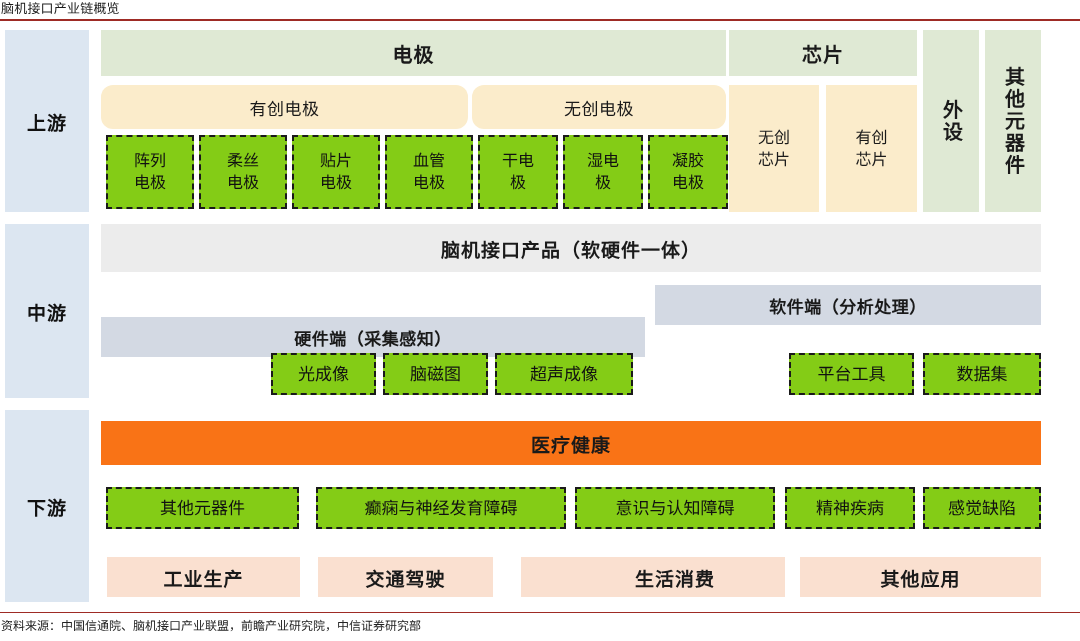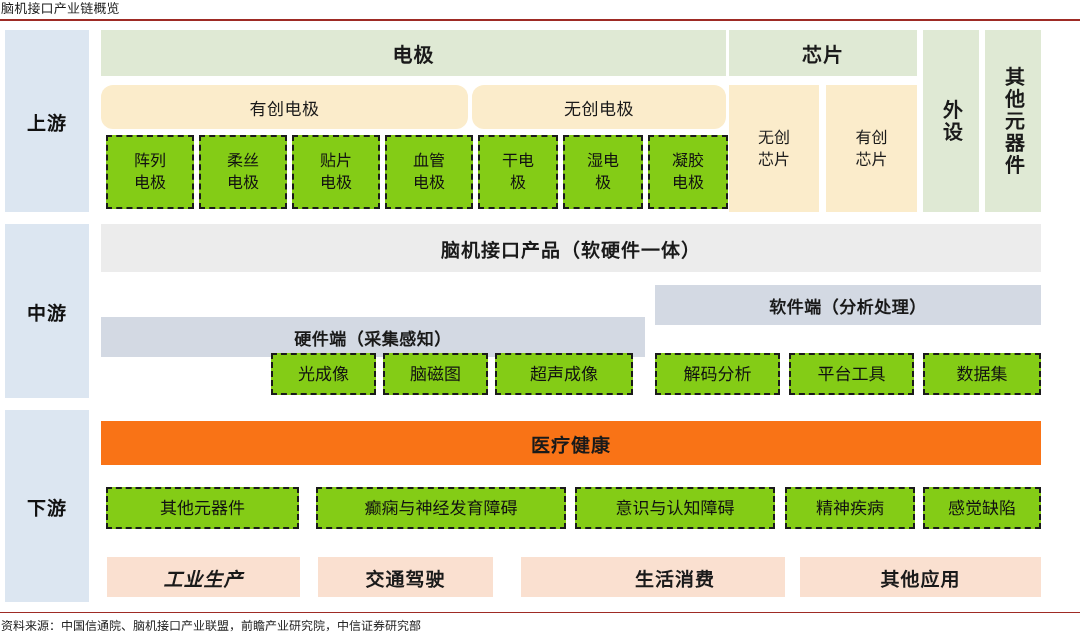--- a/index.html
+++ b/index.html
@@ -209,33 +209,32 @@
   </div>
 
   <div class="box gray hdr-band" style="left:101px; top:224px; width:940px; height:48px;text-align:center;">脑机接口产品（软硬件一体）</div>
 
   <div class="box bluegray sub-band" style="left:101px; top:285px; width:544px; height:40px;margin-top:32px;">硬件端（采集感知）</div>
   <div class="box bluegray sub-band" style="left:655px; top:285px; width:386px; height:40px;">软件端（分析处理）</div>
 
   <div class="dashed one-line" style="left:271px; top:353px; width:105px; height:42px;">光成像</div>
   <div class="dashed one-line" style="left:383px; top:353px; width:105px; height:42px;">脑磁图</div>
   <div class="dashed one-line" style="left:495px; top:353px; width:138px; height:42px;">超声成像</div>
-  <div class="dashed one-line" style="left:655px; top:353px; width:125px; height:42px;">解码分析</div>
   <div class="dashed one-line" style="left:789px; top:353px; width:125px; height:42px;">平台工具</div>
   <div class="dashed one-line" style="left:923px; top:353px; width:118px; height:42px;">数据集</div>
 
   <div class="box orange hdr-band" style="left:101px; top:421px; width:940px; height:44px;">医疗健康</div>
 
   <div class="dashed one-line" style="left:106px; top:487px; width:193px; height:42px;">其他元器件</div>
   <div class="dashed one-line" style="left:316px; top:487px; width:250px; height:42px;">癫痫与神经发育障碍</div>
   <div class="dashed one-line" style="left:575px; top:487px; width:200px; height:42px;">意识与认知障碍</div>
   <div class="dashed one-line" style="left:785px; top:487px; width:130px; height:42px;">精神疾病</div>
   <div class="dashed one-line" style="left:923px; top:487px; width:118px; height:42px;">感觉缺陷</div>
 
-  <div class="box peach hdr-band" style="left:107px; top:557px; width:193px; height:40px;font-style:italic;">工业生产</div>
+  <div class="box peach hdr-band" style="left:107px; top:557px; width:193px; height:40px;">工业生产</div>
   <div class="box peach hdr-band" style="left:318px; top:557px; width:175px; height:40px;">交通驾驶</div>
   <div class="box peach hdr-band" style="left:521px; top:557px; width:264px; height:40px;padding-left:44px;">生活消费</div>
   <div class="box peach hdr-band" style="left:800px; top:557px; width:241px; height:40px;">其他应用</div>
 
   <div class="source-rule"></div>
   <div class="source-note">资料来源：中国信通院、脑机接口产业联盟，前瞻产业研究院，中信证券研究部</div>
 
 </div>
 
 </body></html>

